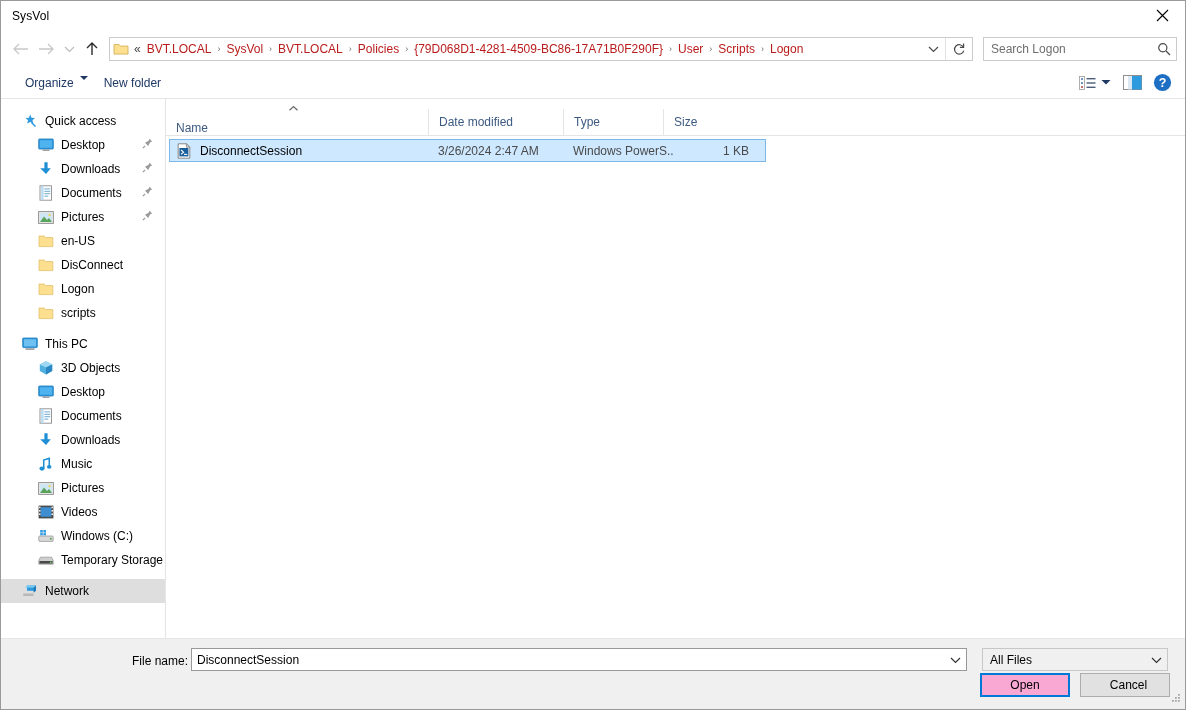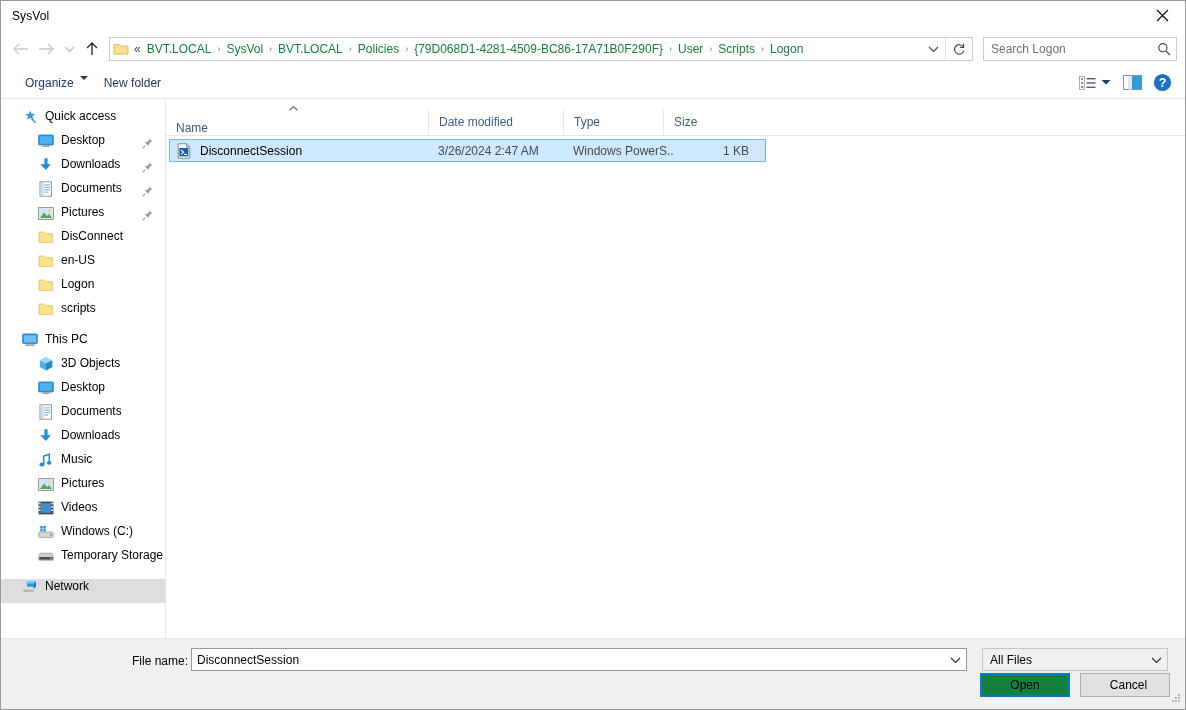--- a/index.html
+++ b/index.html
@@ -95,21 +95,21 @@
   .crumbs {
     flex: 1;
     display: flex;
     align-items: center;
     overflow: hidden;
     white-space: nowrap;
     min-width: 0;
   }
   .crumb {
     font-size: 12px;
-    color: #15803d;
+    color: #b91c1c;
     padding: 2px 4px;
     cursor: default;
     flex: none;
   }
   .crumb.lead {
     color: #444444;
     padding-left: 2px;
     padding-right: 2px;
   }
   .crumb-sep {
@@ -220,21 +220,21 @@
     border-right: 1px solid #e5e5e5;
     background: #ffffff;
     padding-top: 10px;
     box-sizing: border-box;
     overflow: hidden;
     position: relative;
   }
   .nav-row {
     height: 24px;
     display: flex;
-    align-items: flex-start;
+    align-items: center;
     font-size: 12px;
     color: #000;
     cursor: default;
     white-space: nowrap;
     position: relative;
   }
   .nav-row.selected { background: #dedede; }
   .nav-row .ico {
     width: 16px; height: 16px;
     flex: none;
@@ -403,21 +403,21 @@
     border: 1px solid #adadad;
     box-sizing: border-box;
     display: flex;
     align-items: center;
     justify-content: center;
     cursor: default;
   }
   .btn.primary {
     left: 979px;
     top: 672px;
-    background: #15803d;
+    background: #f9a8d4;
     border: 2px solid #0078d7;
   }
   .btn.secondary {
     left: 1079px;
     top: 672px;
     padding-left: 7px;
   }
   .grip {
     position: absolute;
     right: 3px;
@@ -629,30 +629,30 @@
           </svg>
         </span>
       </div>
 
       <div class="nav-row lvl1">
         <span class="ico">
           <svg width="16" height="14" viewBox="0 0 16 14">
             <path d="M1 2 h5.2 l1.3 1.6 H14.8 v9 H1 z" fill="#fcdf8f" stroke="#e0bf6b" stroke-width="0.8"></path>
           </svg>
         </span>
+        <span class="lbl">en-US</span>
+      </div>
+
+      <div class="nav-row lvl1">
+        <span class="ico">
+          <svg width="16" height="14" viewBox="0 0 16 14">
+            <path d="M1 2 h5.2 l1.3 1.6 H14.8 v9 H1 z" fill="#fcdf8f" stroke="#e0bf6b" stroke-width="0.8"></path>
+          </svg>
+        </span>
         <span class="lbl">DisConnect</span>
-      </div>
-
-      <div class="nav-row lvl1">
-        <span class="ico">
-          <svg width="16" height="14" viewBox="0 0 16 14">
-            <path d="M1 2 h5.2 l1.3 1.6 H14.8 v9 H1 z" fill="#fcdf8f" stroke="#e0bf6b" stroke-width="0.8"></path>
-          </svg>
-        </span>
-        <span class="lbl">en-US</span>
       </div>
 
       <div class="nav-row lvl1">
         <span class="ico">
           <svg width="16" height="14" viewBox="0 0 16 14">
             <path d="M1 2 h5.2 l1.3 1.6 H14.8 v9 H1 z" fill="#fcdf8f" stroke="#e0bf6b" stroke-width="0.8"></path>
           </svg>
         </span>
         <span class="lbl">Logon</span>
       </div>

